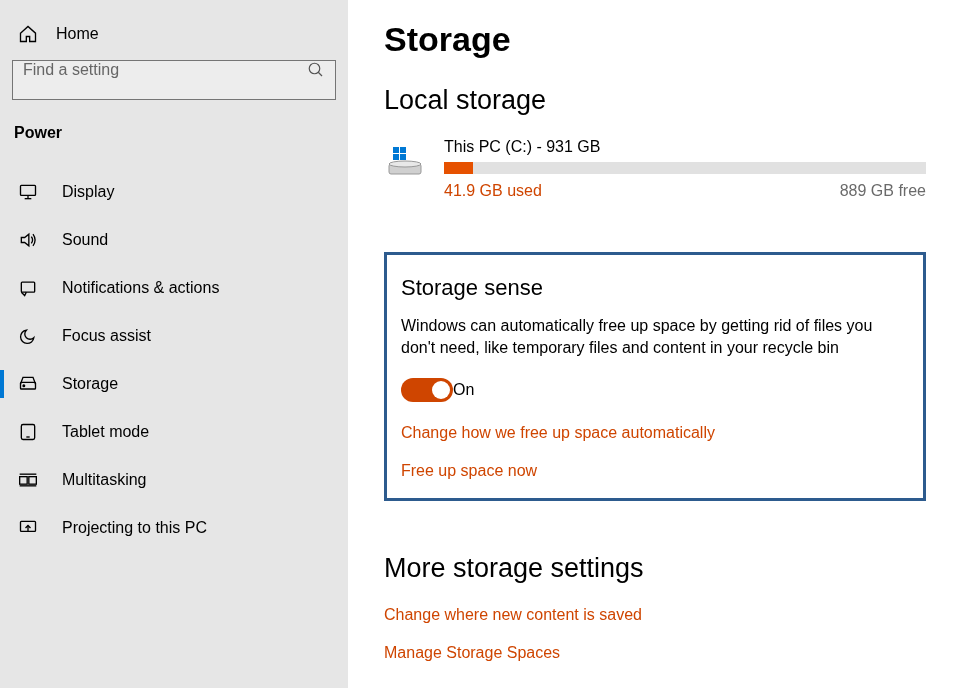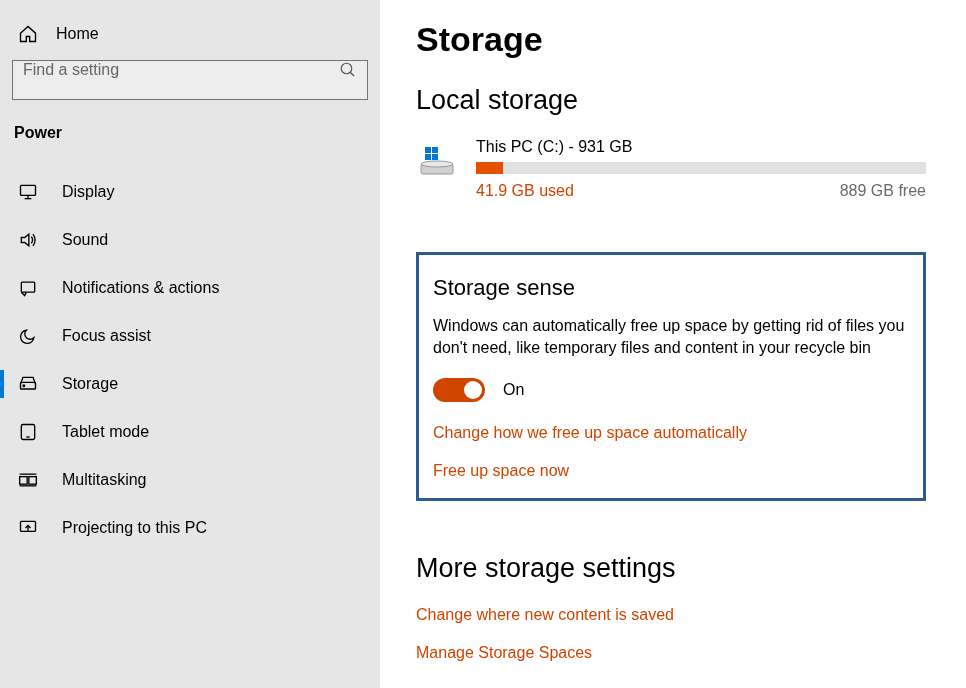--- a/index.html
+++ b/index.html
@@ -9,21 +9,21 @@
       font-family: "Segoe UI", -apple-system, sans-serif;
     }
     body {
       width: 966px;
       height: 688px;
       display: flex;
       background: #ffffff;
       overflow: hidden;
     }
     .sidebar {
-      width: 380px;
+      width: 348px;
       height: 100%;
       background: #e6e6e6;
       padding: 16px 10px 10px 10px;
     }
     .home-row {
       display: flex;
       align-items: center;
       padding: 8px 4px 16px 6px;
       cursor: pointer;
     }
@@ -164,21 +164,20 @@
     }
     .desc-text {
       font-size: 16px;
       color: #000;
       line-height: 1.4;
       margin-bottom: 18px;
     }
     .toggle-row {
       display: flex;
       align-items: center;
-      gap: 18px;
       margin-bottom: 22px;
     }
     .toggle {
       width: 52px;
       height: 24px;
       border-radius: 12px;
       background: #cf4500;
       position: relative;
       cursor: pointer;
     }

